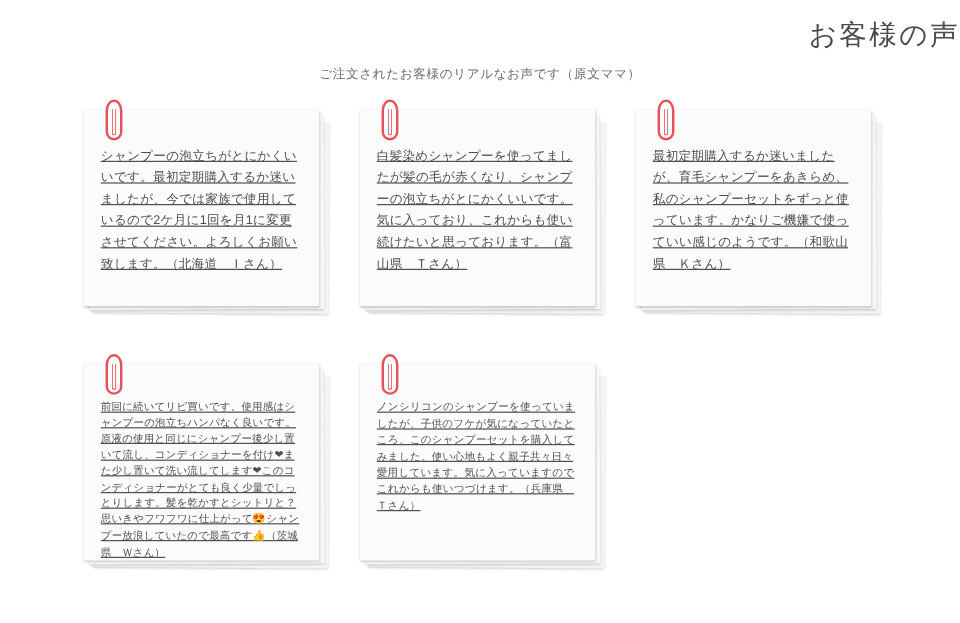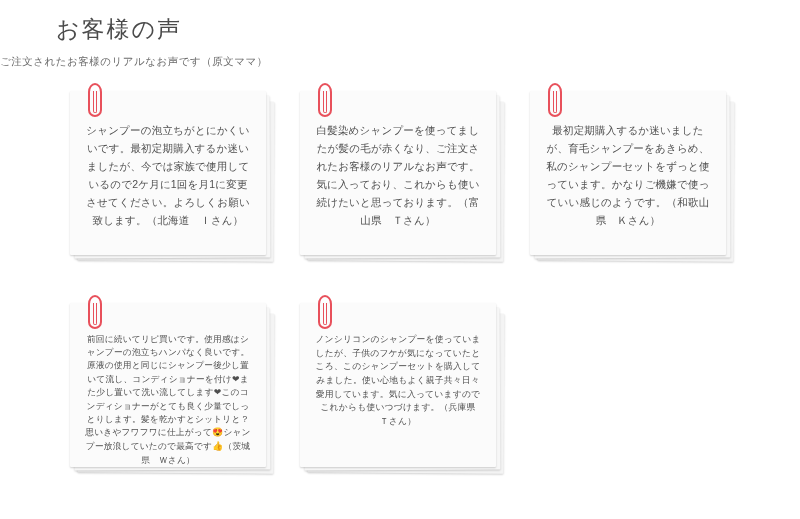--- a/index.html
+++ b/index.html
@@ -14,30 +14,31 @@
     color: #555;
     overflow: hidden;
   }
   .page {
     position: relative;
     width: 800px;
     height: 519px;
     box-sizing: border-box;
   }
   .heading {
-    text-align: left;
+    text-align: right;
     font-size: 23px;
     color: #4a4a4a;
     font-weight: 400;
     letter-spacing: 2px;
     margin: 8px 0 0 12px;
     padding-top: 6px;
     padding-left: 44px;
   }
   .subheading {
+    text-align: center;
     font-size: 10.5px;
     color: #6b6b6b;
     margin: 10px 0 0 0;
     letter-spacing: 0.5px;
   }
   .grid {
     margin: 22px auto 0 auto;
     width: 660px;
     display: grid;
     grid-template-columns: repeat(3, 200px);
@@ -114,22 +115,23 @@
     border-top: none;
     border-radius: 0 0 4px 4px;
     box-sizing: border-box;
   }
   .quote {
     font-size: 10.5px;
     line-height: 1.72;
     color: #4f4f4f;
     letter-spacing: 0.2px;
     margin: 0;
-    text-align: center;
+    text-align: left;
     word-break: break-all;
+    text-decoration: underline;
   }
   .quote.dense {
     font-size: 8.7px;
     line-height: 1.52;
   }
   .quote.dense2 {
     font-size: 8.8px;
     line-height: 1.55;
   }
   .emoji {
@@ -156,21 +158,21 @@
       </div>
     </div>
 
 
     <div class="stack">
       <div class="sheet s3"></div>
       <div class="sheet s2"></div>
       <div class="sheet s1"></div>
       <div class="clip"></div>
       <div class="card-body">
-        <p class="quote">白髪染めシャンプーを使ってましたが髪の毛が赤くなり、ご注文されたお客様のリアルなお声です。気に入っており、これからも使い続けたいと思っております。（富山県　Ｔさん）</p>
+        <p class="quote">白髪染めシャンプーを使ってましたが髪の毛が赤くなり、シャンプーの泡立ちがとにかくいいです。気に入っており、これからも使い続けたいと思っております。（富山県　Ｔさん）</p>
       </div>
     </div>
 
     <div class="stack">
       <div class="sheet s3"></div>
       <div class="sheet s2"></div>
       <div class="sheet s1"></div>
       <div class="clip"></div>
       <div class="card-body">
         <p class="quote">最初定期購入するか迷いましたが、育毛シャンプーをあきらめ、私のシャンプーセットをずっと使っています。かなりご機嫌で使っていい感じのようです。（和歌山県　Ｋさん）</p>

